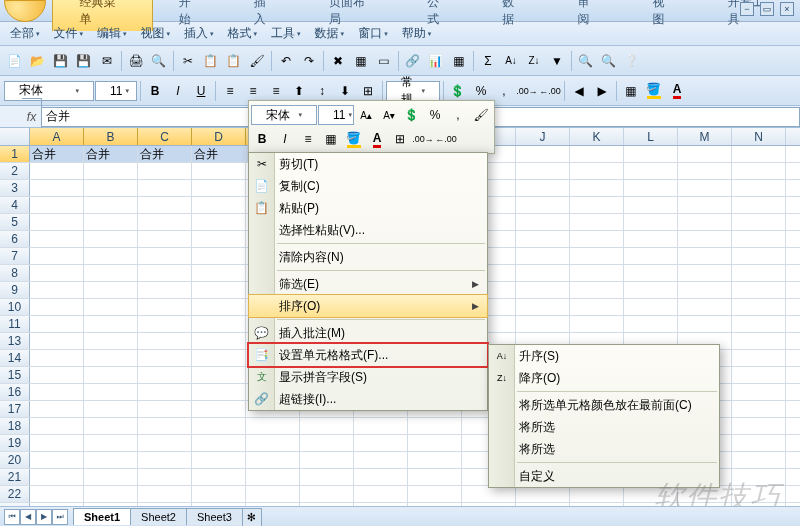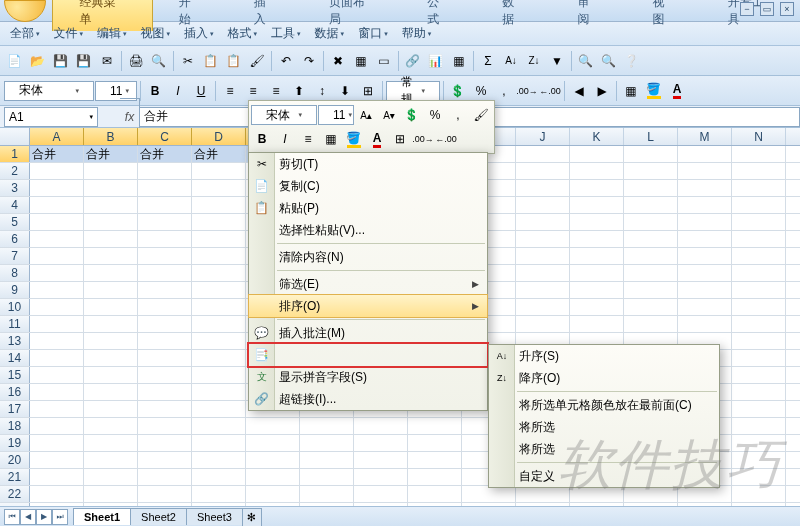--- a/index.html
+++ b/index.html
@@ -70,21 +70,21 @@
 .sub .msep{height:1px;background:#c6ccb6;margin:2px 2px 2px 28px}
 
 
 .sheettabs{position:absolute;bottom:4px;left:0;right:0;height:20px;background:linear-gradient(#e4eef9,#d1e2f3);border-top:1px solid #a4bfd9;display:flex;align-items:center;padding-left:4px;gap:0}
 .navb{width:16px;height:16px;border:1px solid #8aa7c3;background:#fff;display:flex;align-items:center;justify-content:center;font-size:8px;color:#3a5a7a;cursor:pointer}
 .stab{padding:2px 10px;background:#fff;border:1px solid #8aa7c3;border-bottom:none;margin-left:-1px;cursor:pointer;font-size:11px}
 .stab.active{background:#fff;font-weight:bold}
 .stab:not(.active){background:#dce8f4}
 
 
-.wm{position:absolute;right:18px;bottom:28px;font-size:54px;color:rgba(120,120,120,.35);font-family:Liberation Mono, monospace;letter-spacing:2px;font-style:italic}
+.wm{position:absolute;right:18px;bottom:12px;font-size:30px;color:rgba(120,120,120,.35);font-family:Liberation Mono, monospace;letter-spacing:2px;font-style:italic}
 
 
 .winctl{position:absolute;right:6px;top:2px;display:flex;gap:6px}
 .winctl span{width:14px;height:14px;border:1px solid #6a8aae;background:#d9e6f3;display:flex;align-items:center;justify-content:center;font-size:9px;color:#2a4a6a;cursor:pointer}
 
 u{text-decoration:underline}
 </style>
 </head>
 <body>
 
@@ -286,24 +286,20 @@
   <div class="tbtn">▦</div>
   <div class="tbtn">
       <span style="border-bottom:3px solid #fc0">🪣</span>
     </div>
   <div class="tbtn">
       <span style="border-bottom:3px solid #d00;font-weight:bold">A</span>
     </div>
 </div>
 
 <div class="formula-row">
-  <div class="namebox">
-      <span>A1</span>
-      <span class="cdd">▾</span>
-    </div>
   <div class="fx">fx</div>
   <div class="fbar">
       <span>合并</span>
     </div>
 </div>
 
 <div class="grid-wrap">
   <div class="colhdr">
     <div class="corner"></div>
     <div class="ch sel">A</div>
@@ -768,20 +764,21 @@
         <span>排序(O)</span>
         <span class="arr">▶</span>
       </li>
     <div class="msep"></div>
     <li>
         <span class="mico">💬</span>
         <span>插入批注(M)</span>
       </li>
     <li class="boxed">
         <span class="mico">📑</span>
+        <span>设置单元格格式(F)...</span>
       </li>
     <li>
         <span class="mico" style="color:#2a7a3a;font-size:10px">文</span>
         <span>显示拼音字段(S)</span>
       </li>
     <li>
         <span class="mico">🔗</span>
         <span>超链接(I)...</span>
       </li>
   </ul>

